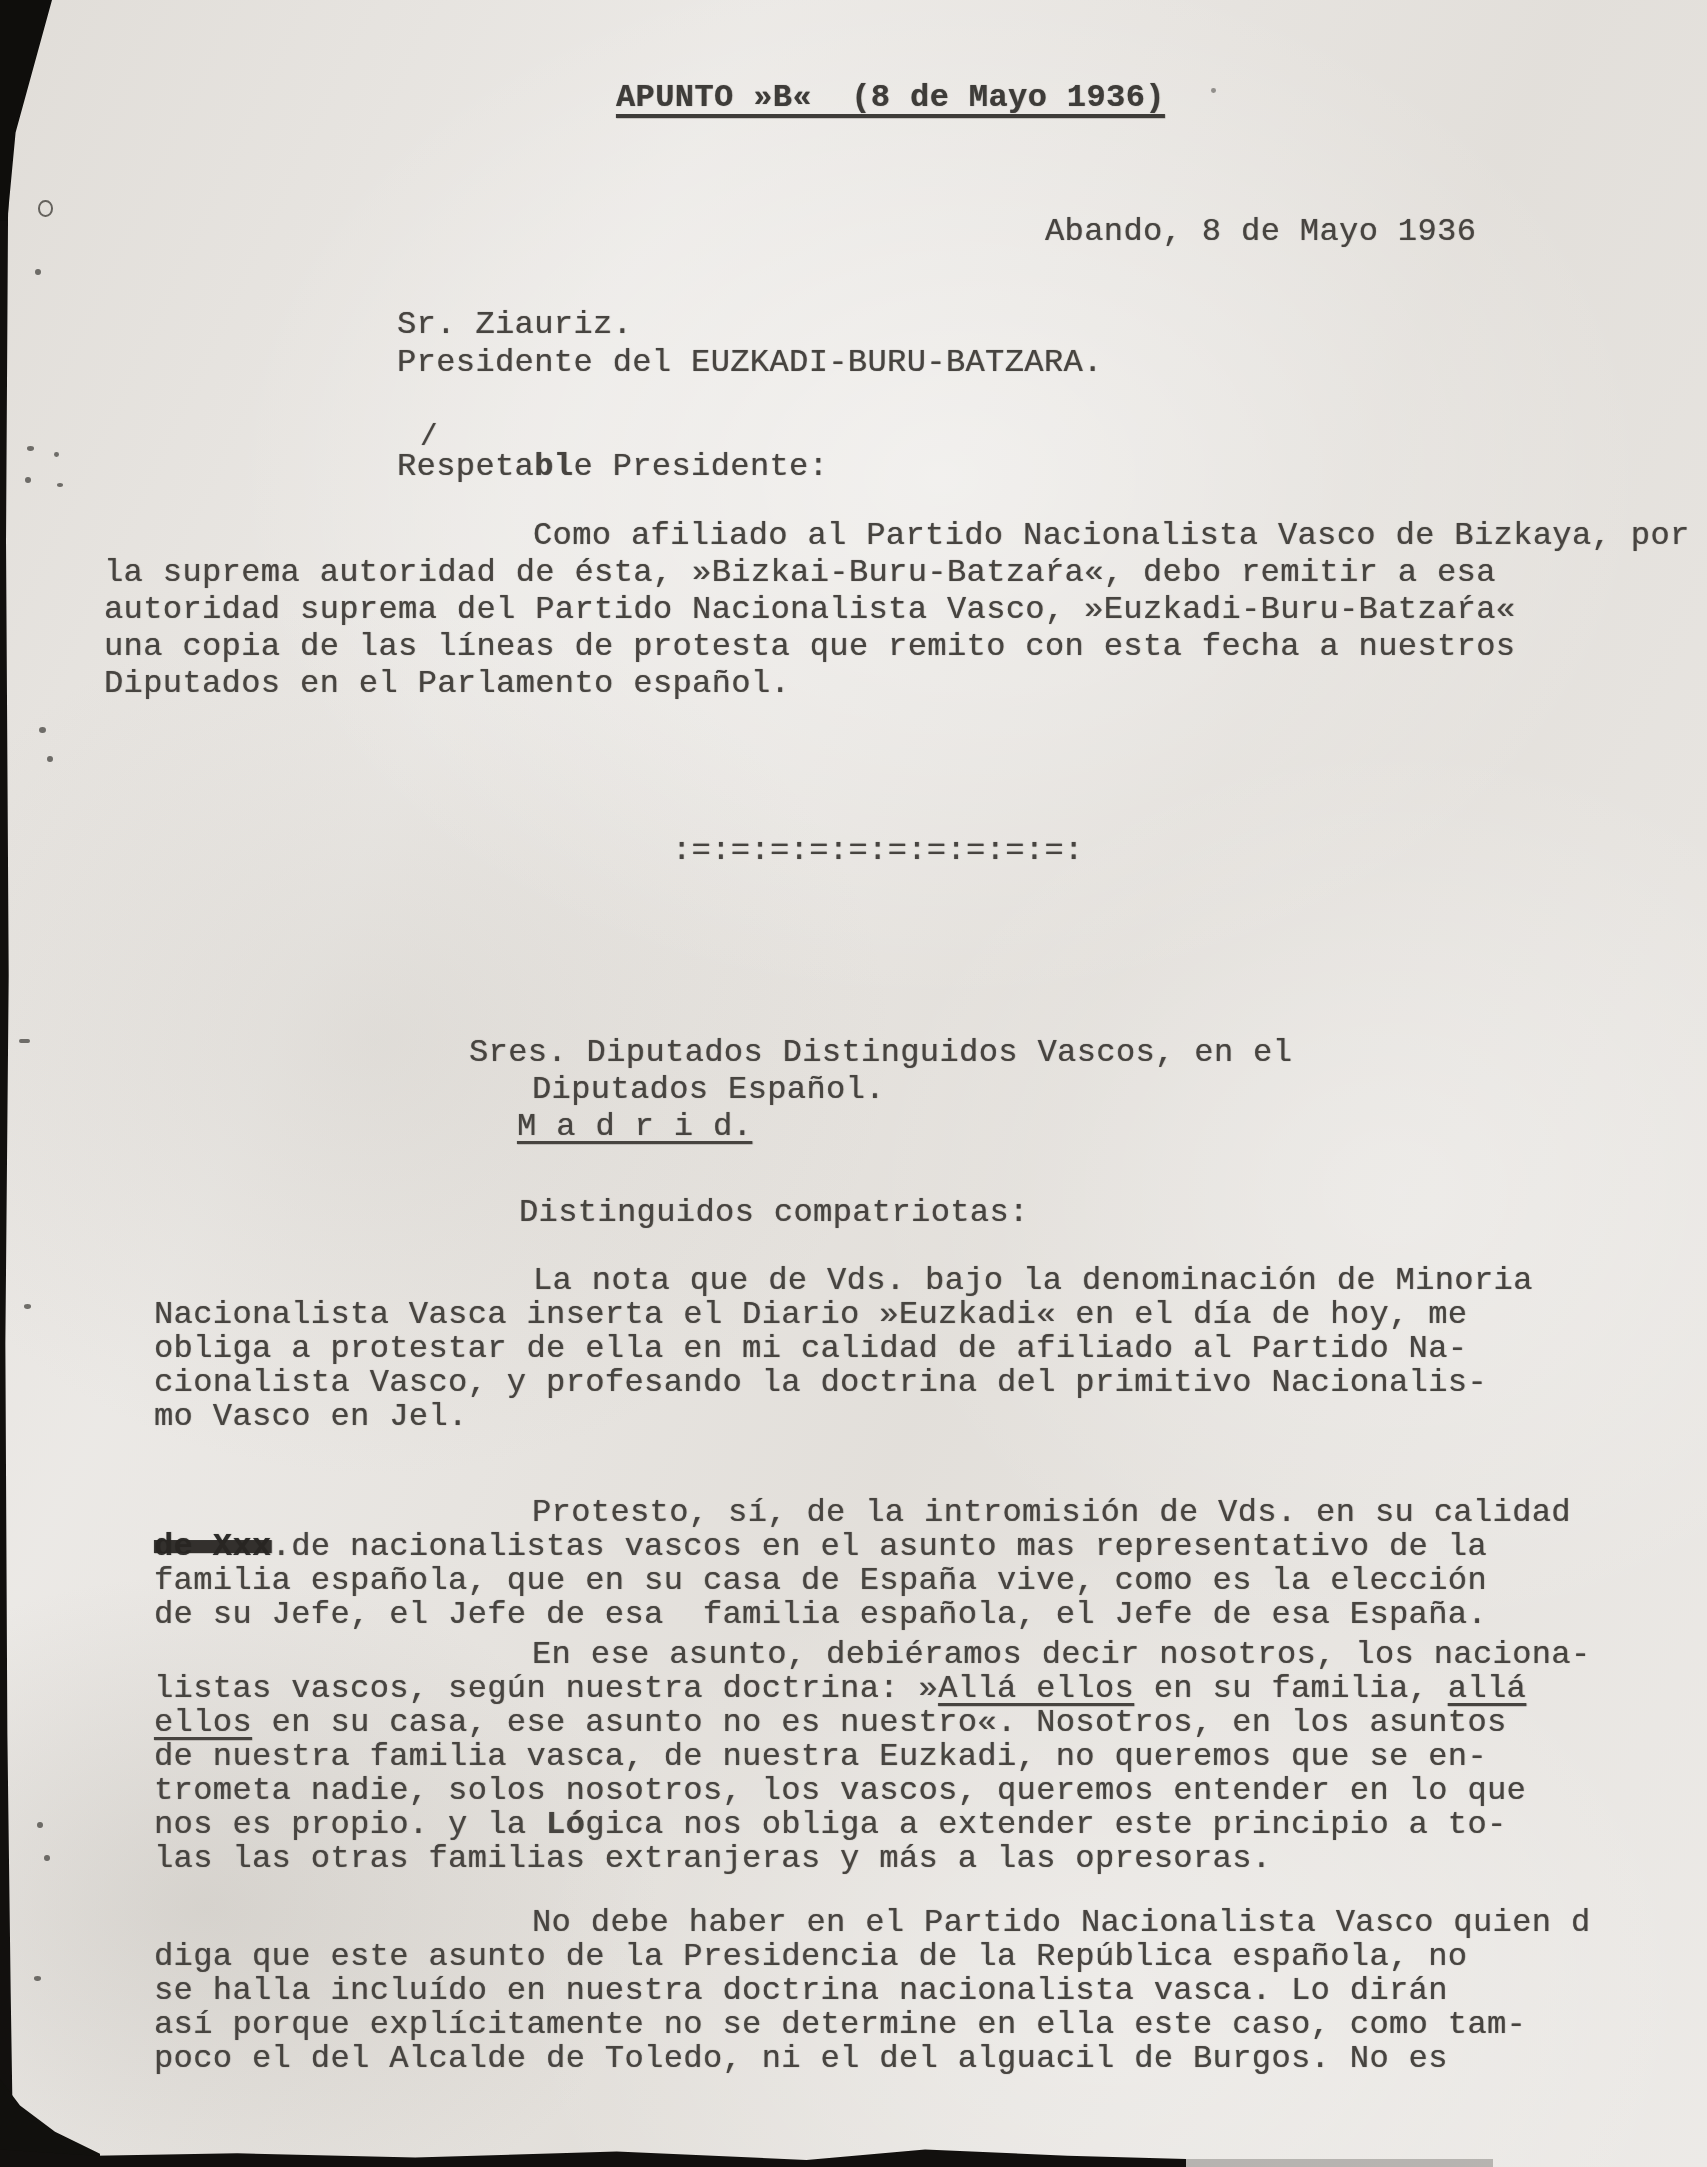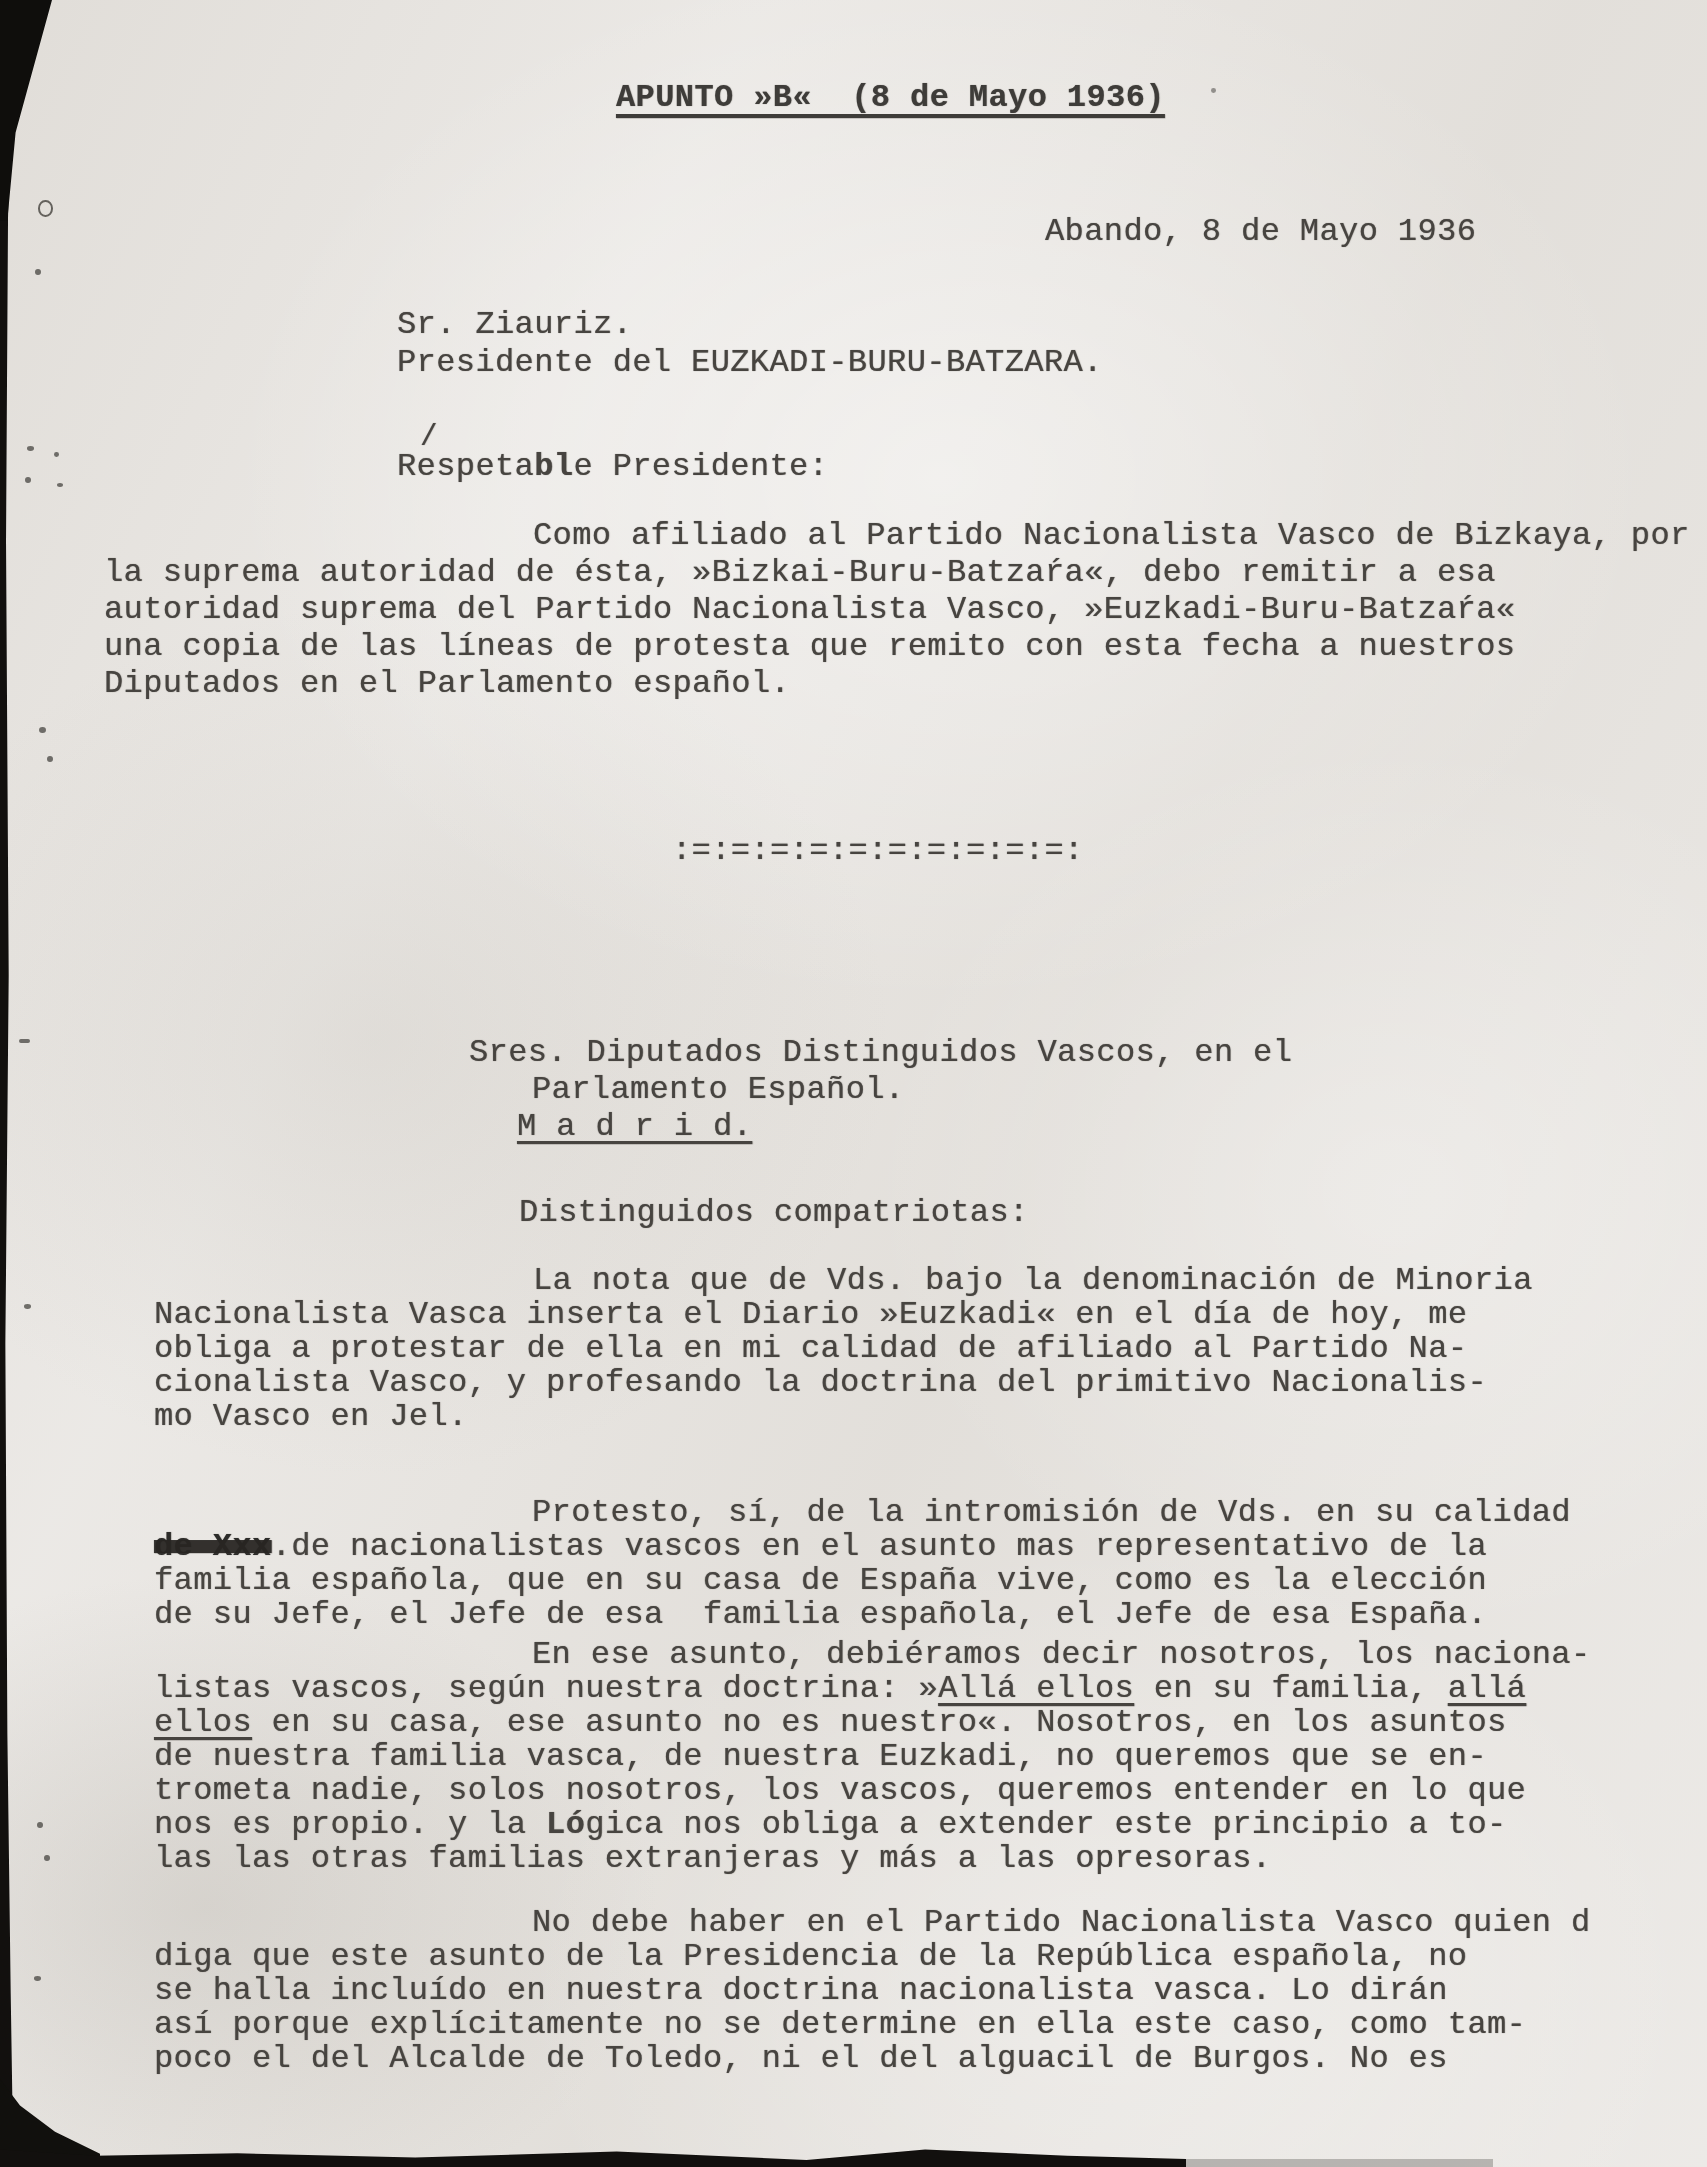--- a/index.html
+++ b/index.html
@@ -110,21 +110,21 @@
   <div class="speck sp13"></div>
   <div class="speck sp14"></div>
 
   <div class="block" data-block="title"><div class="line"><span class="u">APUNTO »B«  (8 de Mayo 1936)</span></div></div>
   <div class="block" data-block="date-top"><div class="line"><span>Abando, 8 de Mayo 1936</span></div></div>
   <div class="block" data-block="recipient-1"><div class="line"><span>Sr. Ziauriz.</span></div><div class="line"><span>Presidente del EUZKADI-BURU-BATZARA.</span></div></div>
   <div class="block" data-block="slash-mark"><div class="line"><span>/</span></div></div>
   <div class="block" data-block="salutation-1"><div class="line"><span>Respeta</span><span class="b">bl</span><span>e Presidente:</span></div></div>
   <div class="block" data-block="paragraph-1"><div class="line"><span>Como afiliado al Partido Nacionalista Vasco de Bizkaya, por</span></div><div class="line"><span>la suprema autoridad de ésta, »Bizkai-Buru-Batzaŕa«, debo remitir a esa</span></div><div class="line"><span>autoridad suprema del Partido Nacionalista Vasco, »Euzkadi-Buru-Batzaŕa«</span></div><div class="line"><span>una copia de las líneas de protesta que remito con esta fecha a nuestros</span></div><div class="line"><span>Diputados en el Parlamento español.</span></div></div>
   <div class="block" data-block="separator"><div class="line"><span>:=:=:=:=:=:=:=:=:=:=:</span></div></div>
-  <div class="block" data-block="recipient-2"><div class="line"><span>Sres. Diputados Distinguidos Vascos, en el</span></div><div class="line"><span>Parlamento Español.</span></div><div class="line"><span class="u">M a d r i d.</span></div></div>
+  <div class="block" data-block="recipient-2"><div class="line"><span>Sres. Diputados Distinguidos Vascos, en el</span></div><div class="line"><span>Diputados Español.</span></div><div class="line"><span class="u">M a d r i d.</span></div></div>
   <div class="block" data-block="salutation-2"><div class="line"><span>Distinguidos compatriotas:</span></div></div>
   <div class="block" data-block="paragraph-2"><div class="line"><span>La nota que de Vds. bajo la denominación de Minoria</span></div><div class="line"><span>Nacionalista Vasca inserta el Diario »Euzkadi« en el día de hoy, me</span></div><div class="line"><span>obliga a protestar de ella en mi calidad de afiliado al Partido Na-</span></div><div class="line"><span>cionalista Vasco, y profesando la doctrina del primitivo Nacionalis-</span></div><div class="line"><span>mo Vasco en Jel.</span></div></div>
   <div class="block" data-block="paragraph-3"><div class="line"><span>Protesto, sí, de la intromisión de Vds. en su calidad</span></div><div class="line"><span class="s">de Xxx</span><span>.de nacionalistas vascos en el asunto mas representativo de la</span></div><div class="line"><span>familia española, que en su casa de España vive, como es la elección</span></div><div class="line"><span>de su Jefe, el Jefe de esa  familia española, el Jefe de esa España.</span></div></div>
   <div class="block" data-block="paragraph-4"><div class="line"><span>En ese asunto, debiéramos decir nosotros, los naciona-</span></div><div class="line"><span>listas vascos, según nuestra doctrina: »</span><span class="u">Allá ellos</span><span> en su familia, </span><span class="u">allá</span></div><div class="line"><span class="u">ellos</span><span> en su casa, ese asunto no es nuestro«. Nosotros, en los asuntos</span></div><div class="line"><span>de nuestra familia vasca, de nuestra Euzkadi, no queremos que se en-</span></div><div class="line"><span>trometa nadie, solos nosotros, los vascos, queremos entender en lo que</span></div><div class="line"><span>nos es propio. y la </span><span class="b">Ló</span><span>gica nos obliga a extender este principio a to-</span></div><div class="line"><span>las las otras familias extranjeras y más a las opresoras.</span></div></div>
   <div class="block" data-block="paragraph-5"><div class="line"><span>No debe haber en el Partido Nacionalista Vasco quien d</span></div><div class="line"><span>diga que este asunto de la Presidencia de la República española, no</span></div><div class="line"><span>se halla incluído en nuestra doctrina nacionalista vasca. Lo dirán</span></div><div class="line"><span>así porque explícitamente no se determine en ella este caso, como tam-</span></div><div class="line"><span>poco el del Alcalde de Toledo, ni el del alguacil de Burgos. No es</span></div></div>
 
 </div>
 
 
 </body></html>

